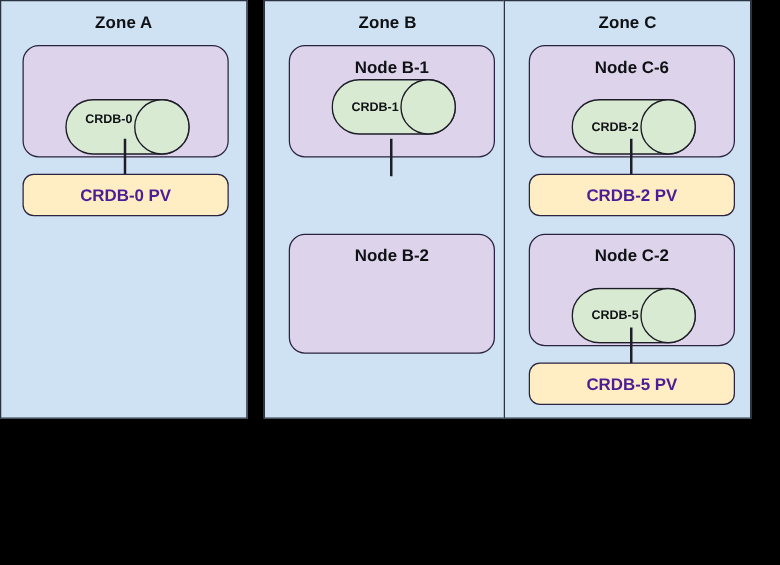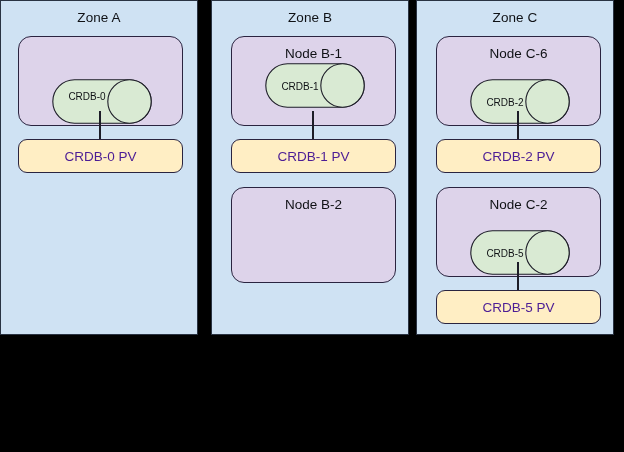--- a/index.html
+++ b/index.html
@@ -24,24 +24,25 @@
   }
 
   
   .zone {
     position: absolute;
     top: 0;
     height: 335px;
     background: #cfe2f3;
     border: 1px solid #2a3342;
     box-sizing: border-box;
+    font-weight: bold;
   }
   #zone-a { left: 0px;   width: 198px; }
   #zone-b { left: 211px; width: 198px; }
-  #zone-c { left: 416px; width: 198px; }
+  #zone-c { left: 403px; width: 198px; }
 
   .zone-title {
     position: absolute;
     left: 0;
     top: 9px;
     width: 100%;
     text-align: center;
     font-size: 13.5px;
     color: #0f1115;
     letter-spacing: 0.1px;
@@ -141,23 +142,20 @@
         <svg width="100" height="45" viewBox="0 0 100 45" xmlns="http://www.w3.org/2000/svg">
           <path d="M22.5,0.8 L77.5,0.8 A21.7,21.7 0 0 1 77.5,44.2 L22.5,44.2 A21.7,21.7 0 0 1 22.5,0.8 Z" fill="#d9ead3" stroke="#1d1d28" stroke-width="1.1"></path>
           <ellipse cx="77.5" cy="22.5" rx="21.7" ry="21.7" fill="#d9ead3" stroke="#1d1d28" stroke-width="1.1"></ellipse>
         </svg>
         <div class="cyl-label">CRDB-1</div>
       </div>
     </div>
 
     <div class="connector" style="left:100px; top:110px; height:30px;"></div>
 
-    <div class="pv" style="left:19px; top:138px; width:165px; height:34px;">
-      <span class="pv-label">CRDB-1 PV</span>
-    </div>
 
     <div class="node" style="left:19px; top:186px; width:165px; height:96px;">
       <div class="node-title">Node B-2</div>
     </div>
   </div>
 
   <div class="zone" id="zone-c">
     <div class="zone-title">Zone C</div>
 
     <div class="node" style="left:19px; top:35px; width:165px; height:90px;">

